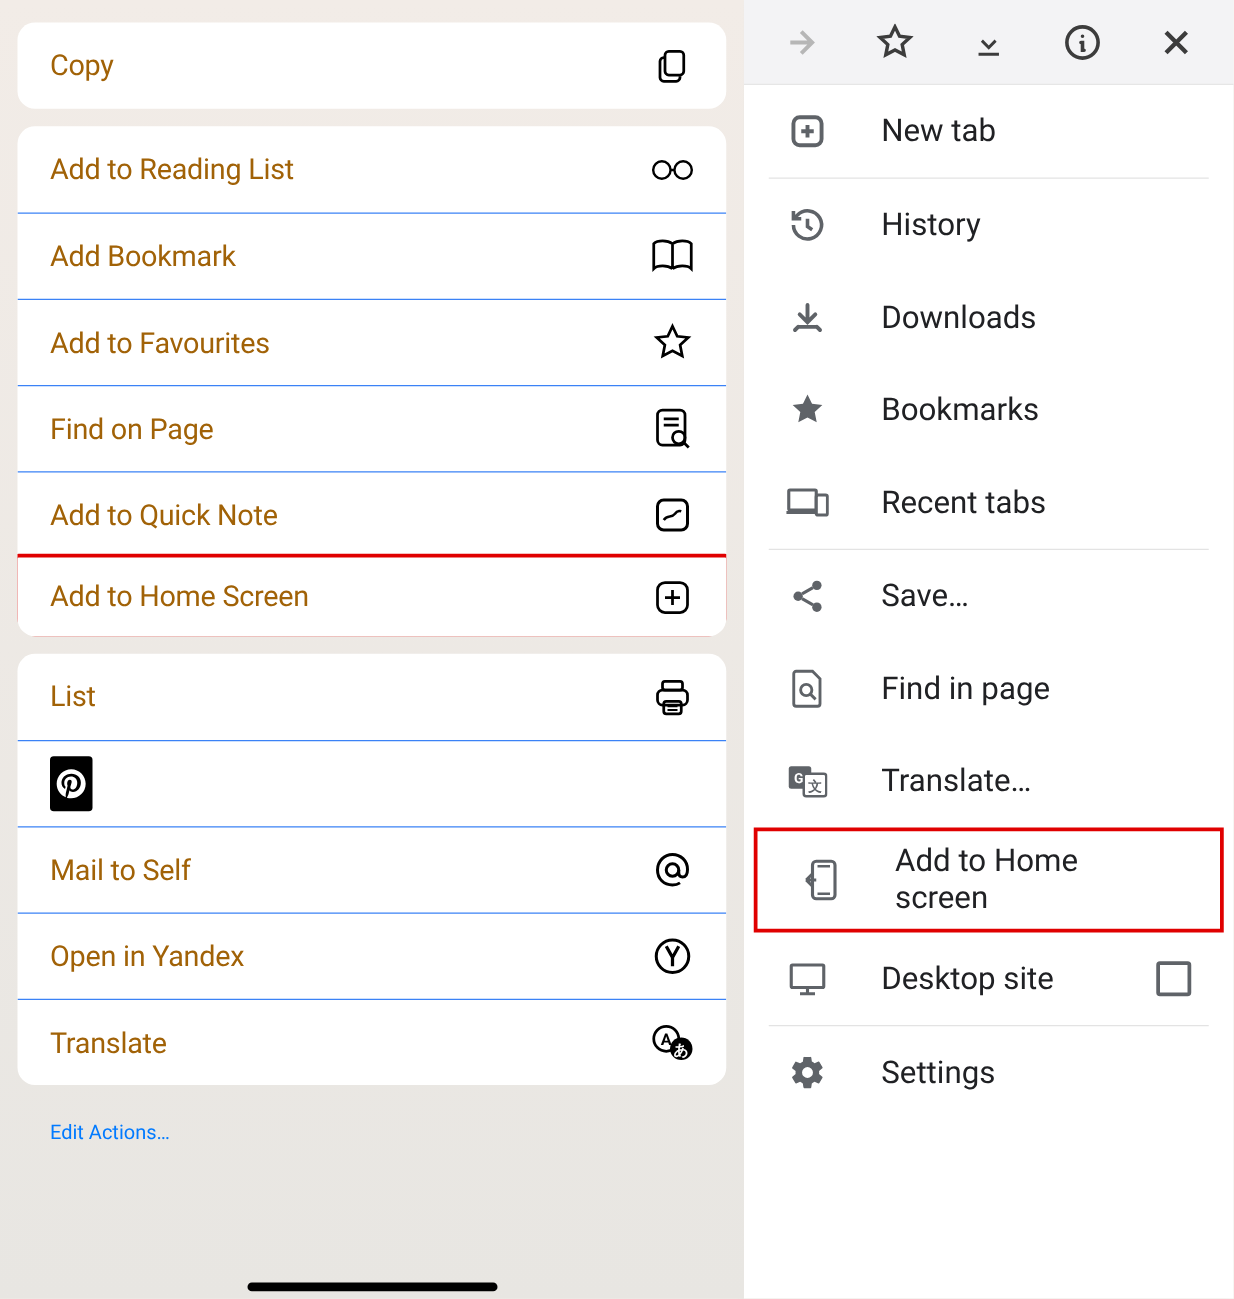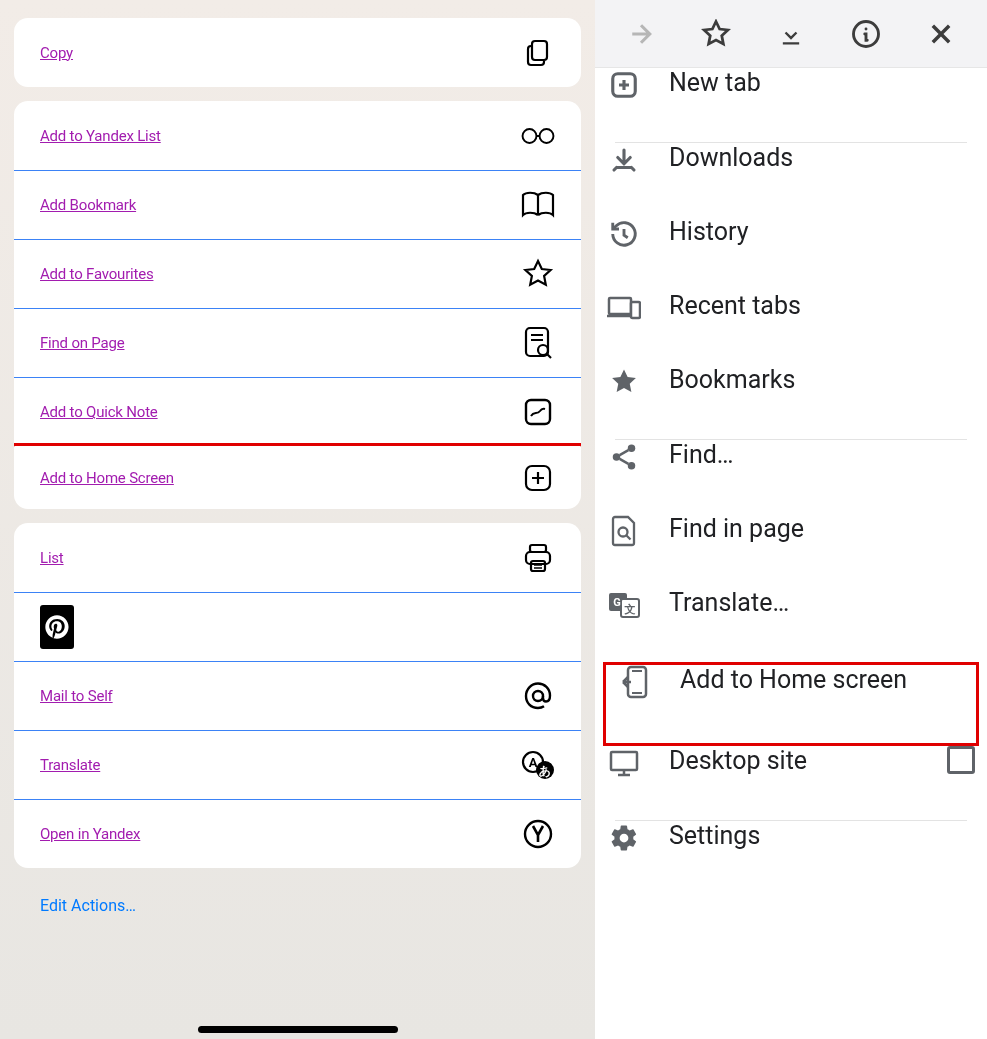--- a/index.html
+++ b/index.html
@@ -32,24 +32,23 @@
     display: flex;
     align-items: center;
     justify-content: space-between;
     padding: 0 26px;
     height: 69px;
     border-top: 1px solid #3b82f6;
     cursor: pointer;
   }
   .ios-row:first-child { border-top: none; }
   .ios-row .label {
-    font-size: 15px;
-    color: #a21caf;
+    font-size: 23px;
+    color: #a16207;
     letter-spacing: -0.2px;
-    text-decoration: underline;
   }
   .ios-row .icon {
     width: 34px;
     height: 34px;
     display: flex;
     align-items: center;
     justify-content: center;
     color: #000;
   }
   .ios-highlight {
@@ -104,25 +103,25 @@
     width: 40px; height: 40px;
     display: flex; align-items:center; justify-content:center;
     color: #3c3c3c;
     cursor: pointer;
   }
   .chrome-toolbar .tb-icon.disabled { color:#b6b6b6; }
   .chrome-menu {
     display:flex; flex-direction:column;
   }
   .chrome-row {
-    display:flex; 
-    padding: 0 12px;
+    display:flex; align-items:center;
+    padding: 0 34px;
     height: 74px;
     cursor:pointer;
-    gap: 28px;
+    gap: 42px;
   }
   .chrome-row .c-icon {
     width: 34px; height: 34px;
     display:flex;align-items:center;justify-content:center;
     color:#5f6368;
     flex-shrink:0;
   }
   .chrome-row .c-label {
     font-size: 25px;
     color: #202124;
@@ -158,21 +157,21 @@
         <svg width="32" height="32" viewBox="0 0 32 32" fill="none" stroke="#000" stroke-width="2.2">
           <rect x="10" y="4" width="15" height="19" rx="3"></rect>
           <path d="M10 9 H9 a3 3 0 0 0 -3 3 v13 a3 3 0 0 0 3 3 h10 a3 3 0 0 0 3 -3 v-1"></path>
         </svg>
       </span>
     </div>
   </div>
 
   <div class="ios-group">
     <div class="ios-row">
-      <span class="label">Add to Yandex List</span>
+      <span class="label">Add to Reading List</span>
       <span class="icon">
         <svg width="44" height="24" viewBox="0 0 44 24" fill="none" stroke="#000" stroke-width="2.5">
           <circle cx="11" cy="12" r="9"></circle>
             <circle cx="33" cy="12" r="9"></circle>
             <path d="M20 12h4"></path>
         </svg>
       </span>
     </div>
     <div class="ios-row">
       <span class="label">Add Bookmark</span>
@@ -245,39 +244,39 @@
     <div class="ios-row">
       <span class="label">Mail to Self</span>
       <span class="icon">
         <svg width="32" height="32" viewBox="0 0 32 32" fill="none" stroke="#000" stroke-width="2.4">
           <circle cx="16" cy="16" r="5"></circle>
           <path d="M21 16v2c0 2 1 3.5 3 3.5s4-1.5 4-6c0-7-5.5-12-12-12S4 9 4 16s5 12 12 12c2.5 0 4.5-.7 6-1.7"></path>
         </svg>
       </span>
     </div>
     <div class="ios-row">
+      <span class="label">Open in Yandex</span>
+      <span class="icon">
+        <svg width="32" height="32" viewBox="0 0 32 32" fill="none" stroke="#000" stroke-width="2.4">
+          <circle cx="16" cy="16" r="13"></circle>
+          <path d="M11 8l5 9v7M21 8l-5 9" stroke-width="2.6"></path>
+        </svg>
+      </span>
+    </div>
+    <div class="ios-row">
       <span class="label">Translate</span>
       <span class="icon">
         <svg width="34" height="34" viewBox="0 0 34 34">
           <circle cx="12" cy="14" r="10" fill="none" stroke="#000" stroke-width="2.2"></circle>
           <text x="12" y="19" text-anchor="middle" font-size="13" font-weight="bold" fill="#000">A</text>
           <circle cx="24" cy="22" r="9" fill="#000"></circle>
           <text x="24" y="27" text-anchor="middle" font-size="12" font-weight="bold" fill="#fff">あ</text>
         </svg>
       </span>
     </div>
-    <div class="ios-row">
-      <span class="label">Open in Yandex</span>
-      <span class="icon">
-        <svg width="32" height="32" viewBox="0 0 32 32" fill="none" stroke="#000" stroke-width="2.4">
-          <circle cx="16" cy="16" r="13"></circle>
-          <path d="M11 8l5 9v7M21 8l-5 9" stroke-width="2.6"></path>
-        </svg>
-      </span>
-    </div>
   </div>
 
   <div class="edit-actions">
     <span>Edit Actions…</span>
   </div>
 
   <div class="home-indicator"></div>
 </div>
 
 <div class="chrome-panel">
@@ -319,67 +318,67 @@
             <path d="M12 8v8M8 12h8"></path>
           </svg>
       </span>
       <span class="c-label">New tab</span>
     </div>
 
     <div class="chrome-divider"></div>
 
     <div class="chrome-row">
       <span class="c-icon">
-        <svg width="30" height="30" viewBox="0 0 24 24" fill="none" stroke="currentColor" stroke-width="2.5">
-            <path d="M12 4v11M7 10l5 5 5-5M4 20l2-2M20 20l-2-2M6 18h12" stroke-linecap="round"></path>
-          </svg>
-      </span>
-      <span class="c-label">Downloads</span>
-    </div>
-    <div class="chrome-row">
-      <span class="c-icon">
         <svg width="30" height="30" viewBox="0 0 24 24" fill="none" stroke="currentColor" stroke-width="2.3">
             <path d="M3 12a9 9 0 1 0 2.6-6.4L3 8"></path>
             <path d="M3 3v5h5"></path>
             <path d="M12 8v5l3 2"></path>
           </svg>
       </span>
       <span class="c-label">History</span>
     </div>
     <div class="chrome-row">
       <span class="c-icon">
+        <svg width="30" height="30" viewBox="0 0 24 24" fill="none" stroke="currentColor" stroke-width="2.5">
+            <path d="M12 4v11M7 10l5 5 5-5M4 20l2-2M20 20l-2-2M6 18h12" stroke-linecap="round"></path>
+          </svg>
+      </span>
+      <span class="c-label">Downloads</span>
+    </div>
+    <div class="chrome-row">
+      <span class="c-icon">
+        <svg width="30" height="30" viewBox="0 0 24 24" fill="currentColor">
+            <path d="M12 2l2.9 6 6.6.8-4.9 4.5 1.3 6.6L12 16.8l-5.9 3.1 1.3-6.6L2.5 8.8l6.6-.8z"></path>
+          </svg>
+      </span>
+      <span class="c-label">Bookmarks</span>
+    </div>
+    <div class="chrome-row">
+      <span class="c-icon">
         <svg width="34" height="26" viewBox="0 0 34 26" fill="none" stroke="currentColor" stroke-width="2.5">
             <rect x="2" y="3" width="22" height="16" rx="1"></rect>
             <path d="M0 21h26"></path>
             <rect x="24" y="7" width="9" height="16" rx="1.5" fill="#fff"></rect>
           </svg>
       </span>
       <span class="c-label">Recent tabs</span>
-    </div>
-    <div class="chrome-row">
-      <span class="c-icon">
-        <svg width="30" height="30" viewBox="0 0 24 24" fill="currentColor">
-            <path d="M12 2l2.9 6 6.6.8-4.9 4.5 1.3 6.6L12 16.8l-5.9 3.1 1.3-6.6L2.5 8.8l6.6-.8z"></path>
-          </svg>
-      </span>
-      <span class="c-label">Bookmarks</span>
     </div>
 
     <div class="chrome-divider"></div>
 
     <div class="chrome-row">
       <span class="c-icon">
         <svg width="30" height="30" viewBox="0 0 24 24" fill="currentColor">
             <circle cx="18" cy="5" r="3"></circle>
             <circle cx="6" cy="12" r="3"></circle>
             <circle cx="18" cy="19" r="3"></circle>
             <path d="M8.5 10.5l7-4M8.5 13.5l7 4" stroke="currentColor" stroke-width="2"></path>
           </svg>
       </span>
-      <span class="c-label">Find…</span>
+      <span class="c-label">Save…</span>
     </div>
     <div class="chrome-row">
       <span class="c-icon">
         <svg width="26" height="32" viewBox="0 0 26 32" fill="none" stroke="currentColor" stroke-width="2.3">
             <path d="M4 2h13l6 6v20a2 2 0 0 1-2 2H4a2 2 0 0 1-2-2V4a2 2 0 0 1 2-2z"></path>
             <circle cx="12" cy="17" r="4.5"></circle>
             <path d="M15.5 20.5l4 4"></path>
           </svg>
       </span>
       <span class="c-label">Find in page</span>

